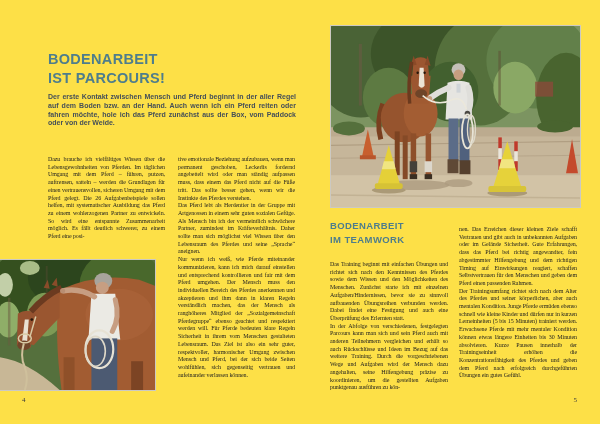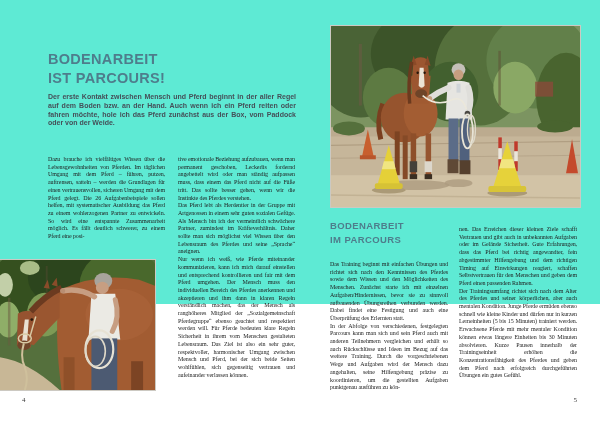--- a/index.html
+++ b/index.html
@@ -1,17 +1,17 @@
 <!DOCTYPE html>
 <html lang="de" style="--heading: #4e7d8c; --intro: #454f58; --body: #1f1f1f;"><head>
 <meta charset="utf-8">
 <style>
   html,body{margin:0;padding:0;background:#ffffff;}
   body{width:600px;height:424px;overflow:hidden;}
-  .spread{position:relative;width:600px;height:304px;background:#5eead4;}
+  .spread{position:relative;width:600px;height:424px;background:#fde047;}
 
   .title{position:absolute;left:48px;top:50px;margin:0;
     font-family:"Liberation Sans",sans-serif;font-weight:bold;
     font-size:14.5px;line-height:19px;letter-spacing:.3px;
     color:var(--heading,#4e7d8c);}
   .title span{display:block;}
 
   .intro{position:absolute;left:48px;top:93px;width:248px;margin:0;
     font-family:"Liberation Sans",sans-serif;font-weight:bold;
     font-size:7px;line-height:8.8px;color:var(--intro,#454f58);
@@ -200,21 +200,21 @@
         <rect x="44" y="158" width="28" height="6" rx="2" fill="#d6c235"></rect>
         <ellipse cx="177" cy="168" rx="20" ry="3.5" fill="#ab9a77"></ellipse>
         <polygon points="177,116 192,165 162,165" fill="#e6d23a"></polygon>
         <polygon points="171,134 183,134 185,143 169,143" fill="#f2e98e" opacity="0.85"></polygon>
         <rect x="158" y="161" width="38" height="6" rx="2" fill="#d8c436"></rect>
       </svg>
     </figure>
 
     <h2 class="subhead">
       <span>BODENARBEIT</span>
-      <span>IM PARCOURS</span>
+      <span>IM TEAMWORK</span>
     </h2>
 
     <div class="col col-r1">
       <p>Das Training beginnt mit einfachen Übungen und richtet sich nach den Kenntnissen des Pferdes sowie dem Wissen und den Möglichkeiten des Menschen. Zunächst starte ich mit einzelnen Aufgaben/Hindernissen, bevor sie zu sinnvoll aufbauenden Übungsreihen verbunden werden. Dabei findet eine Festigung und auch eine Überprüfung des Erlernten statt.</p>
       <p>In der Abfolge von verschiedenen, festgelegten Parcours kann man sich und sein Pferd auch mit anderen Teilnehmern vergleichen und erhält so auch Rückschlüsse und Ideen im Bezug auf das weitere Training. Durch die vorgeschriebenen Wege und Aufgaben wird der Mensch dazu angehalten, seine Hilfengebung präzise zu koordinieren, um die gestellten Aufgaben punktgenau ausführen zu kön-</p>
     </div>
 
     <div class="col col-r2">
       <p>nen. Das Erreichen dieser kleinen Ziele schafft Vertrauen und gibt auch in unbekannten Aufgaben oder im Gelände Sicherheit. Gute Erfahrungen, dass das Pferd bei richtig angewandter, fein abgestimmter Hilfengebung und dem richtigen Timing auf Einwirkungen reagiert, schaffen Selbstvertrauen für den Menschen und geben dem Pferd einen passenden Rahmen.</p>
       <p>Der Trainingsumfang richtet sich nach dem Alter des Pferdes und seiner körperlichen, aber auch mentalen Kondition. Junge Pferde ermüden ebenso schnell wie kleine Kinder und dürfen nur in kurzen Lerneinheiten (5 bis 15 Minuten) trainiert werden. Erwachsene Pferde mit mehr mentaler Kondition können etwas längere Einheiten bis 30 Minuten absolvieren. Kurze Pausen innerhalb der Trainingseinheit erhöhen die Konzentrationsfähigkeit des Pferdes und geben dem Pferd nach erfolgreich durchgeführten Übungen ein gutes Gefühl.</p>

